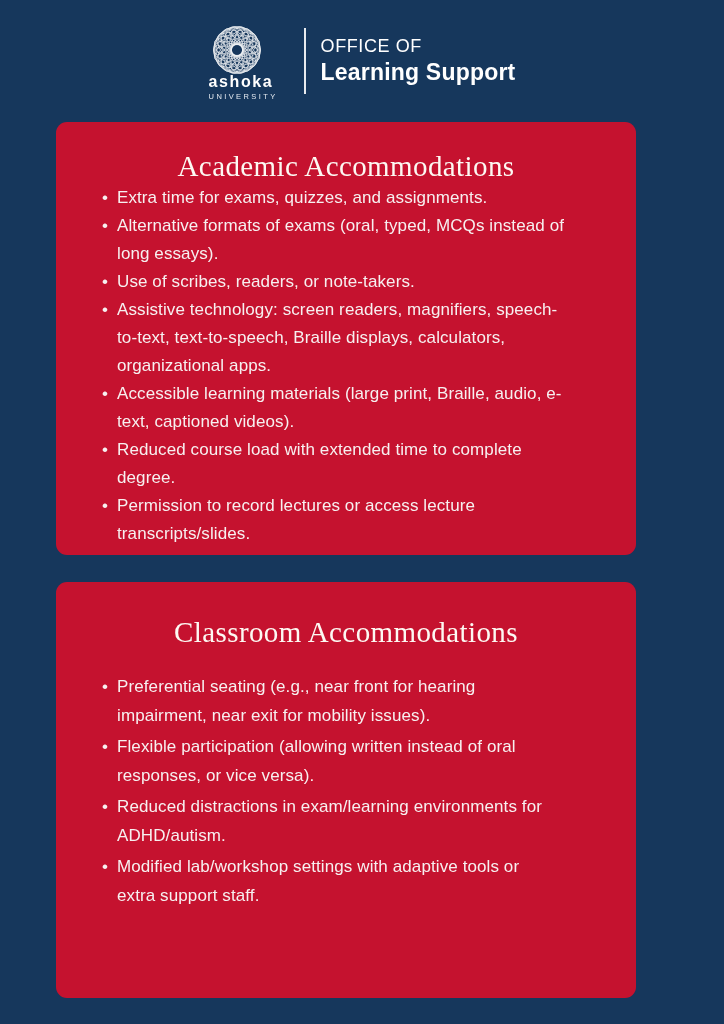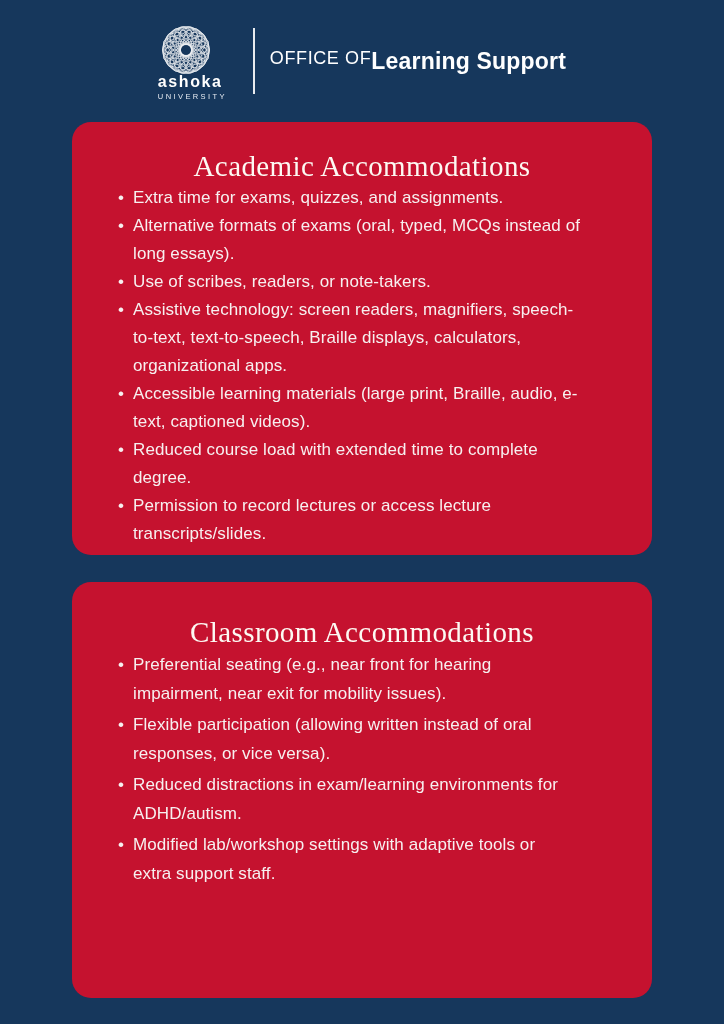--- a/index.html
+++ b/index.html
@@ -22,40 +22,40 @@
   .brand {
     color:#FFFFFF; font-weight:bold; font-size:16px; letter-spacing:1.6px;
     margin-top:-4px; line-height:1;
   }
   .brand-sub {
     color:#E6EBF2; font-size:7.5px; letter-spacing:2.4px; margin-top:3px; line-height:1;
   }
   .logo-divider {
     width:2px; height:66px; background:rgba(255,255,255,0.9); margin:0 15px 0 17px;
   }
-  .office-block { display:flex; flex-direction:row; justify-content:center; }
+  .office-block { display:flex; flex-direction:column; justify-content:center; }
   .office-line1 { color:#FFFFFF; font-size:18px; font-weight:400; letter-spacing:0.6px; line-height:1.25; }
   .office-line2 { color:#FFFFFF; font-size:23px; font-weight:700; letter-spacing:0.2px; line-height:1.2; margin-top:1px; }
 
   
   .card {
-    position:absolute; left:72px; width:580px;
-    background:var(--red); border-radius:19px;
+    position:absolute; left:56px; width:580px;
+    background:var(--red); border-radius:11px;
     color:var(--body-text);
   }
   .card-title {
     font-family:"Liberation Serif", serif; font-weight:400;
     color:var(--title-text); text-align:center;
     font-size:29px; line-height:36px; margin:0; letter-spacing:0.4px;
   }
   .card-academic  { top:122px; height:433px; padding-top:26px; }
   .card-classroom { top:582px; height:416px; padding-top:32px; }
   .card ul { list-style:none; margin:0; padding:0 42px 0 61px; }
   .card-academic  ul { margin-top:0; }
-  .card-classroom ul { }
+  .card-classroom ul { margin-top:22px; }
   .card li {
     position:relative; white-space:pre-line;
     font-size:17px; line-height:28px; letter-spacing:0.1px;
   }
   .card-classroom li { line-height:29px; margin-bottom:2px; }
   .card li::before {
     content:"\2022";
     position:absolute; left:-15px; top:0;
   }
 </style>

